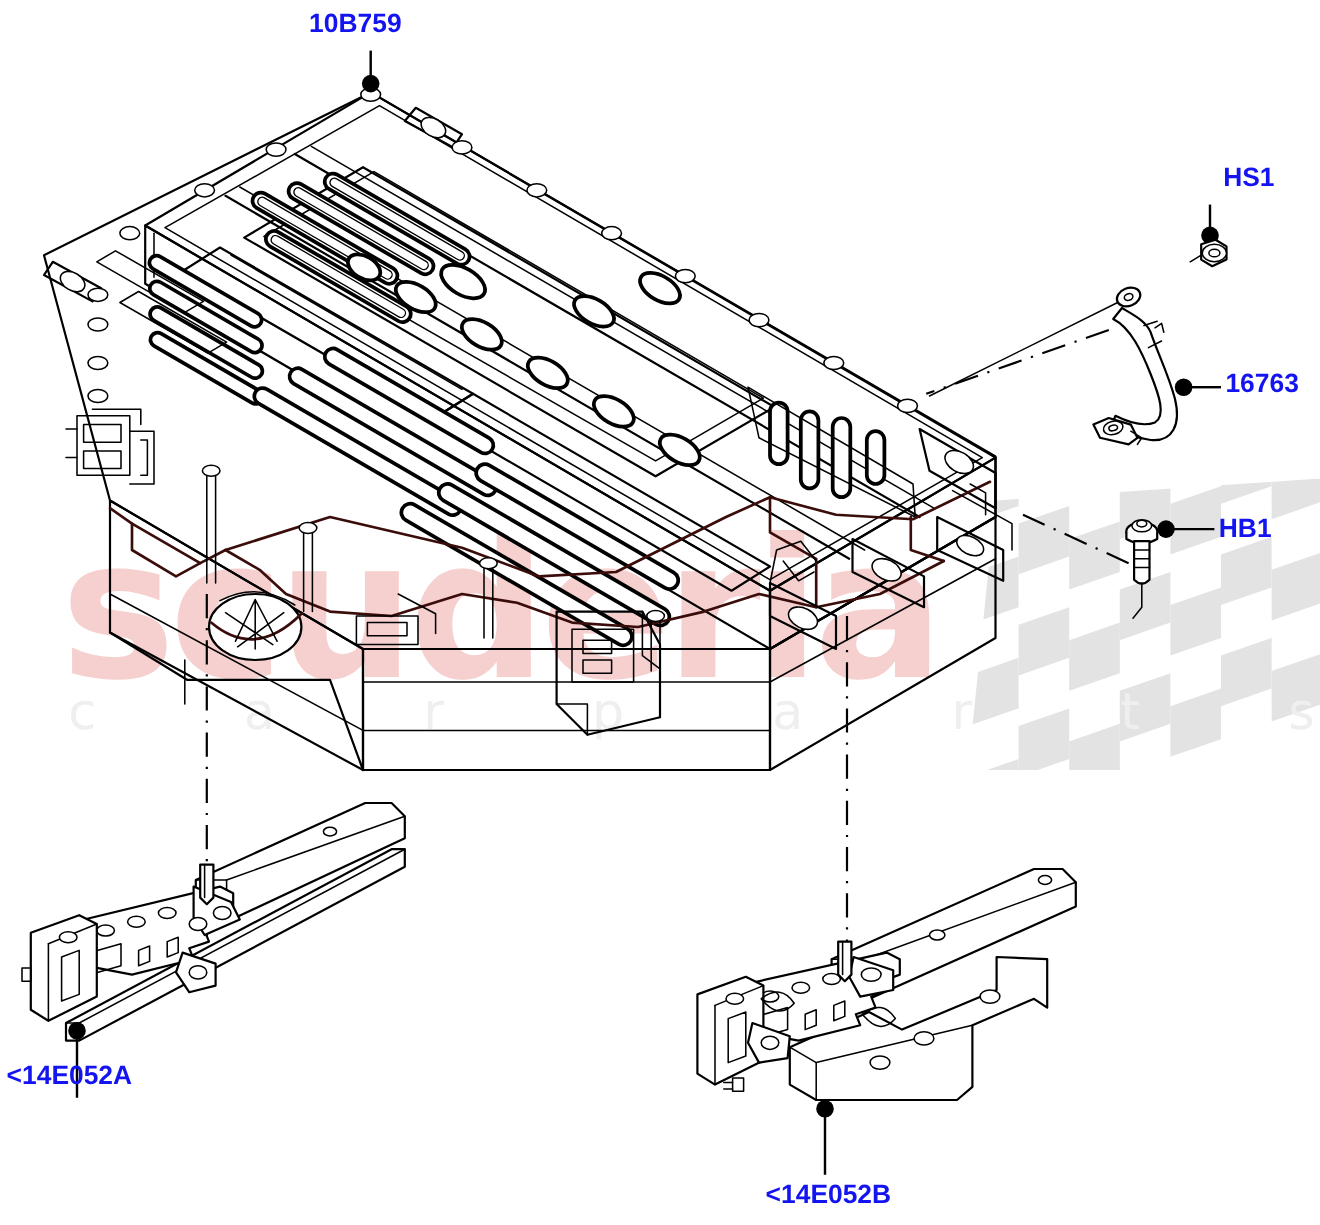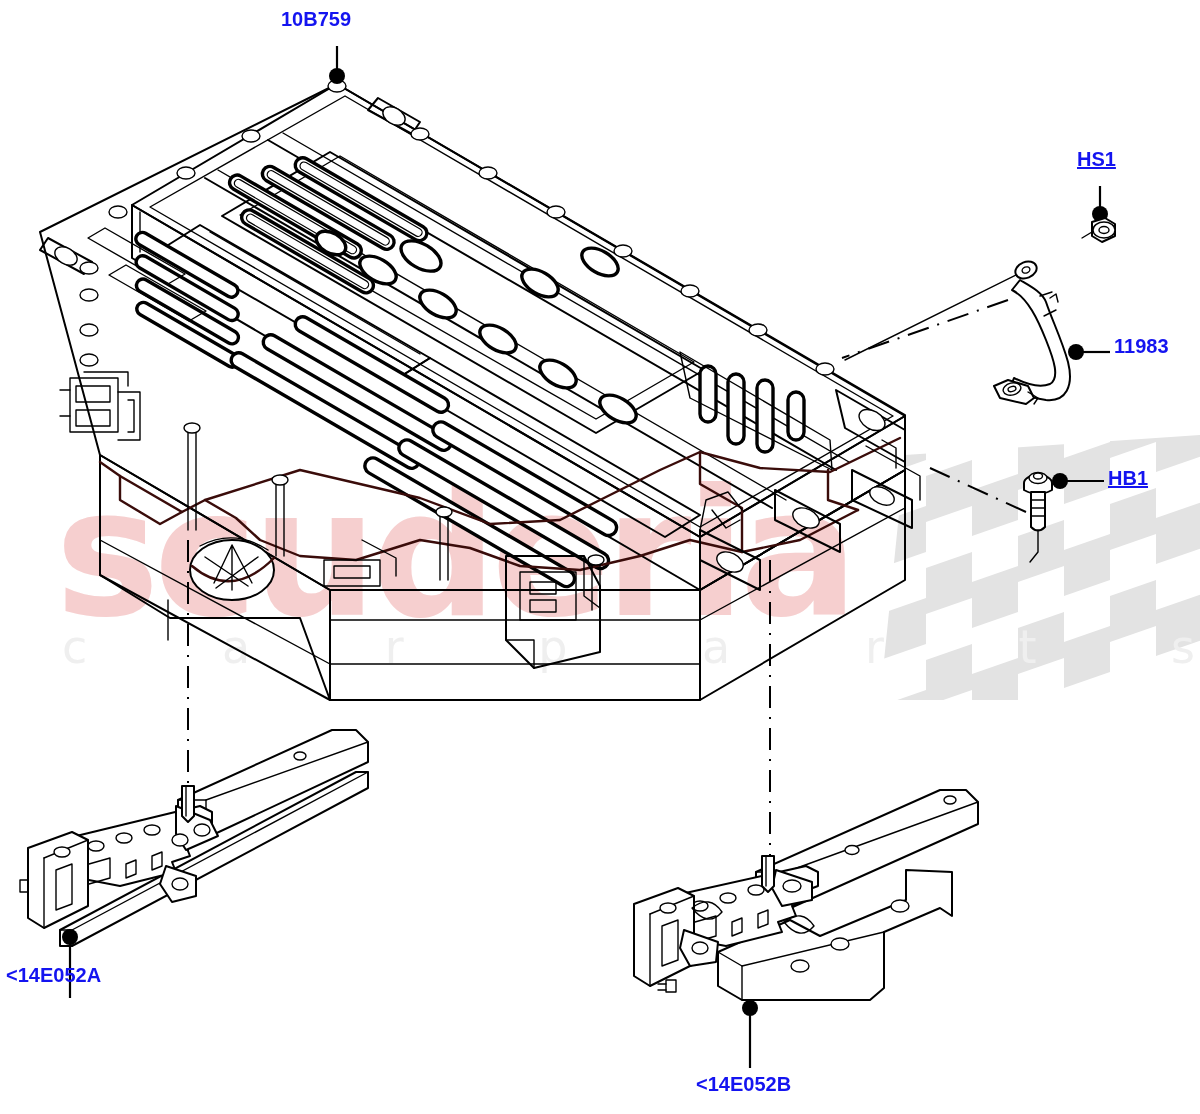--- a/index.html
+++ b/index.html
@@ -38,30 +38,30 @@
     letter-spacing:60px;
     font-family:"DejaVu Sans", sans-serif;
     white-space:nowrap;
     user-select:none;
   }
 
   
   .label{
     position:absolute;
     color:#1414f0;
-    font-size:20px;
+    font-size:24px;
     font-weight:bold;
     font-family:"Liberation Sans", sans-serif;
     white-space:nowrap;
     letter-spacing:0px;
   }
   .lbl-10B759{ left:281px; top:8px; }
-  .lbl-HS1   { left:1077px; top:148px;text-decoration:underline; }
+  .lbl-HS1   { left:1112px; top:148px; }
   .lbl-14301 { left:1114px; top:335px; }
-  .lbl-HB1   { left:1108px; top:467px;text-decoration:underline; }
+  .lbl-HB1   { left:1108px; top:467px; }
   .lbl-14E052A{ left:6px;  top:964px; }
   .lbl-14E052B{ left:696px; top:1073px; }
 </style>
 </head>
 <body>
 
 <div id="stage">
 
   <div class="layer">
 
@@ -486,19 +486,19 @@
 
       <circle cx="750" cy="1008" r="8" class="blk"></circle>
       <line class="lead" x1="750" y1="1014" x2="750" y2="1068"></line>
     </g>
 
   </svg>
 
   <div class="layer">
     <div class="label lbl-10B759">10B759</div>
     <div class="label lbl-HS1">HS1</div>
-    <div class="label lbl-14301">11983</div>
+    <div class="label lbl-14301">16763</div>
     <div class="label lbl-HB1">HB1</div>
     <div class="label lbl-14E052A">&lt;14E052A</div>
     <div class="label lbl-14E052B">&lt;14E052B</div>
   </div>
 
 </div>
 
 </body></html>

